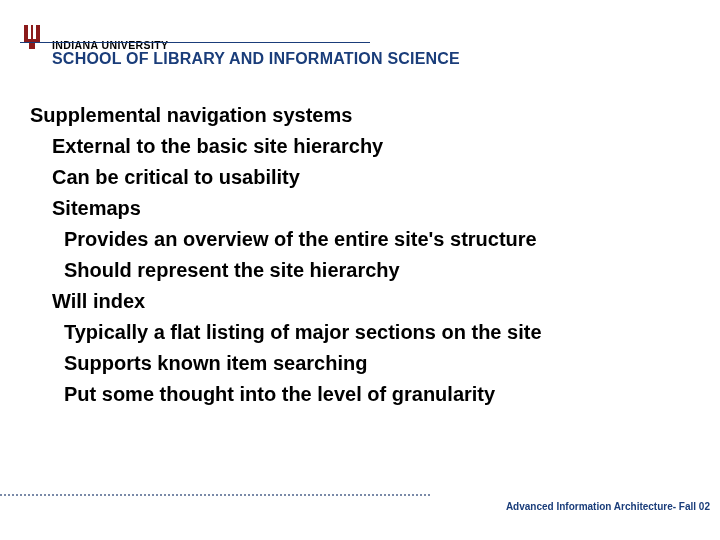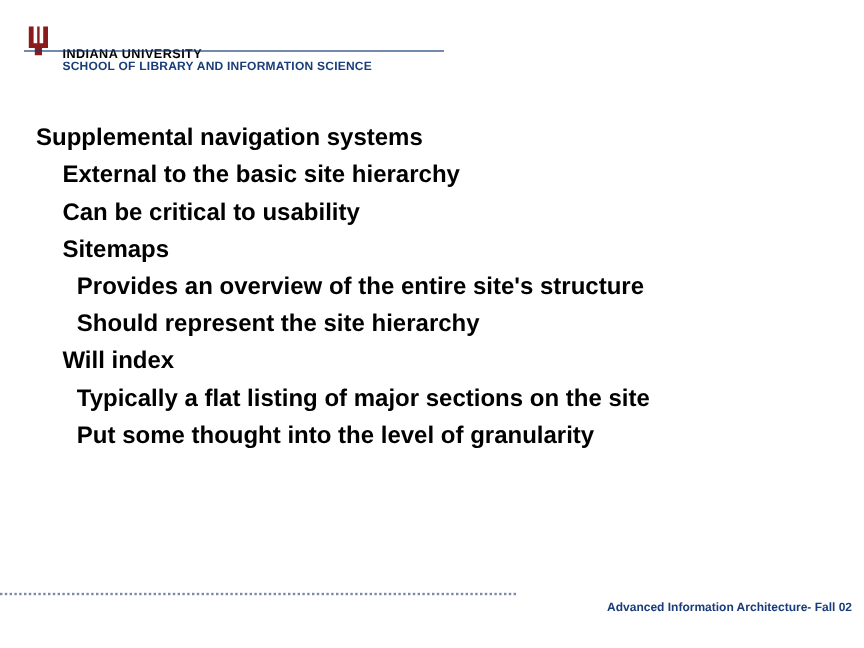--- a/index.html
+++ b/index.html
@@ -29,21 +29,21 @@
   }
   .header-text { line-height: 1.05; }
   .hdr-line1 {
     font-size: 10.5px;
     font-weight: bold;
     color: #000000;
     letter-spacing: 0.4px;
     margin-top: 32px;
   }
   .hdr-line2 {
-    font-size: 10px;
+    font-size: 16px;
     font-weight: bold;
     color: #1a3d7a;
     letter-spacing: 0.2px;
   }
   .hdr-underline {
     position: absolute;
     left: 20px;
     top: 42px;
     width: 350px;
     height: 1px;
@@ -98,17 +98,18 @@
 
 <div class="content">
   <div class="line l1">Supplemental navigation systems</div>
   <div class="line l2">External to the basic site hierarchy</div>
   <div class="line l2">Can be critical to usability</div>
   <div class="line l2">Sitemaps</div>
   <div class="line l3">Provides an overview of the entire site's structure</div>
   <div class="line l3">Should represent the site hierarchy</div>
   <div class="line l2">Will index</div>
   <div class="line l3">Typically a flat listing of major sections on the site</div>
+  <div class="line l3">Supports known item searching</div>
   <div class="line l3">Put some thought into the level of granularity</div>
 </div>
 
 <div class="dotted"></div>
 <div class="footer">Advanced Information Architecture- Fall 02</div>
 
 </body></html>

